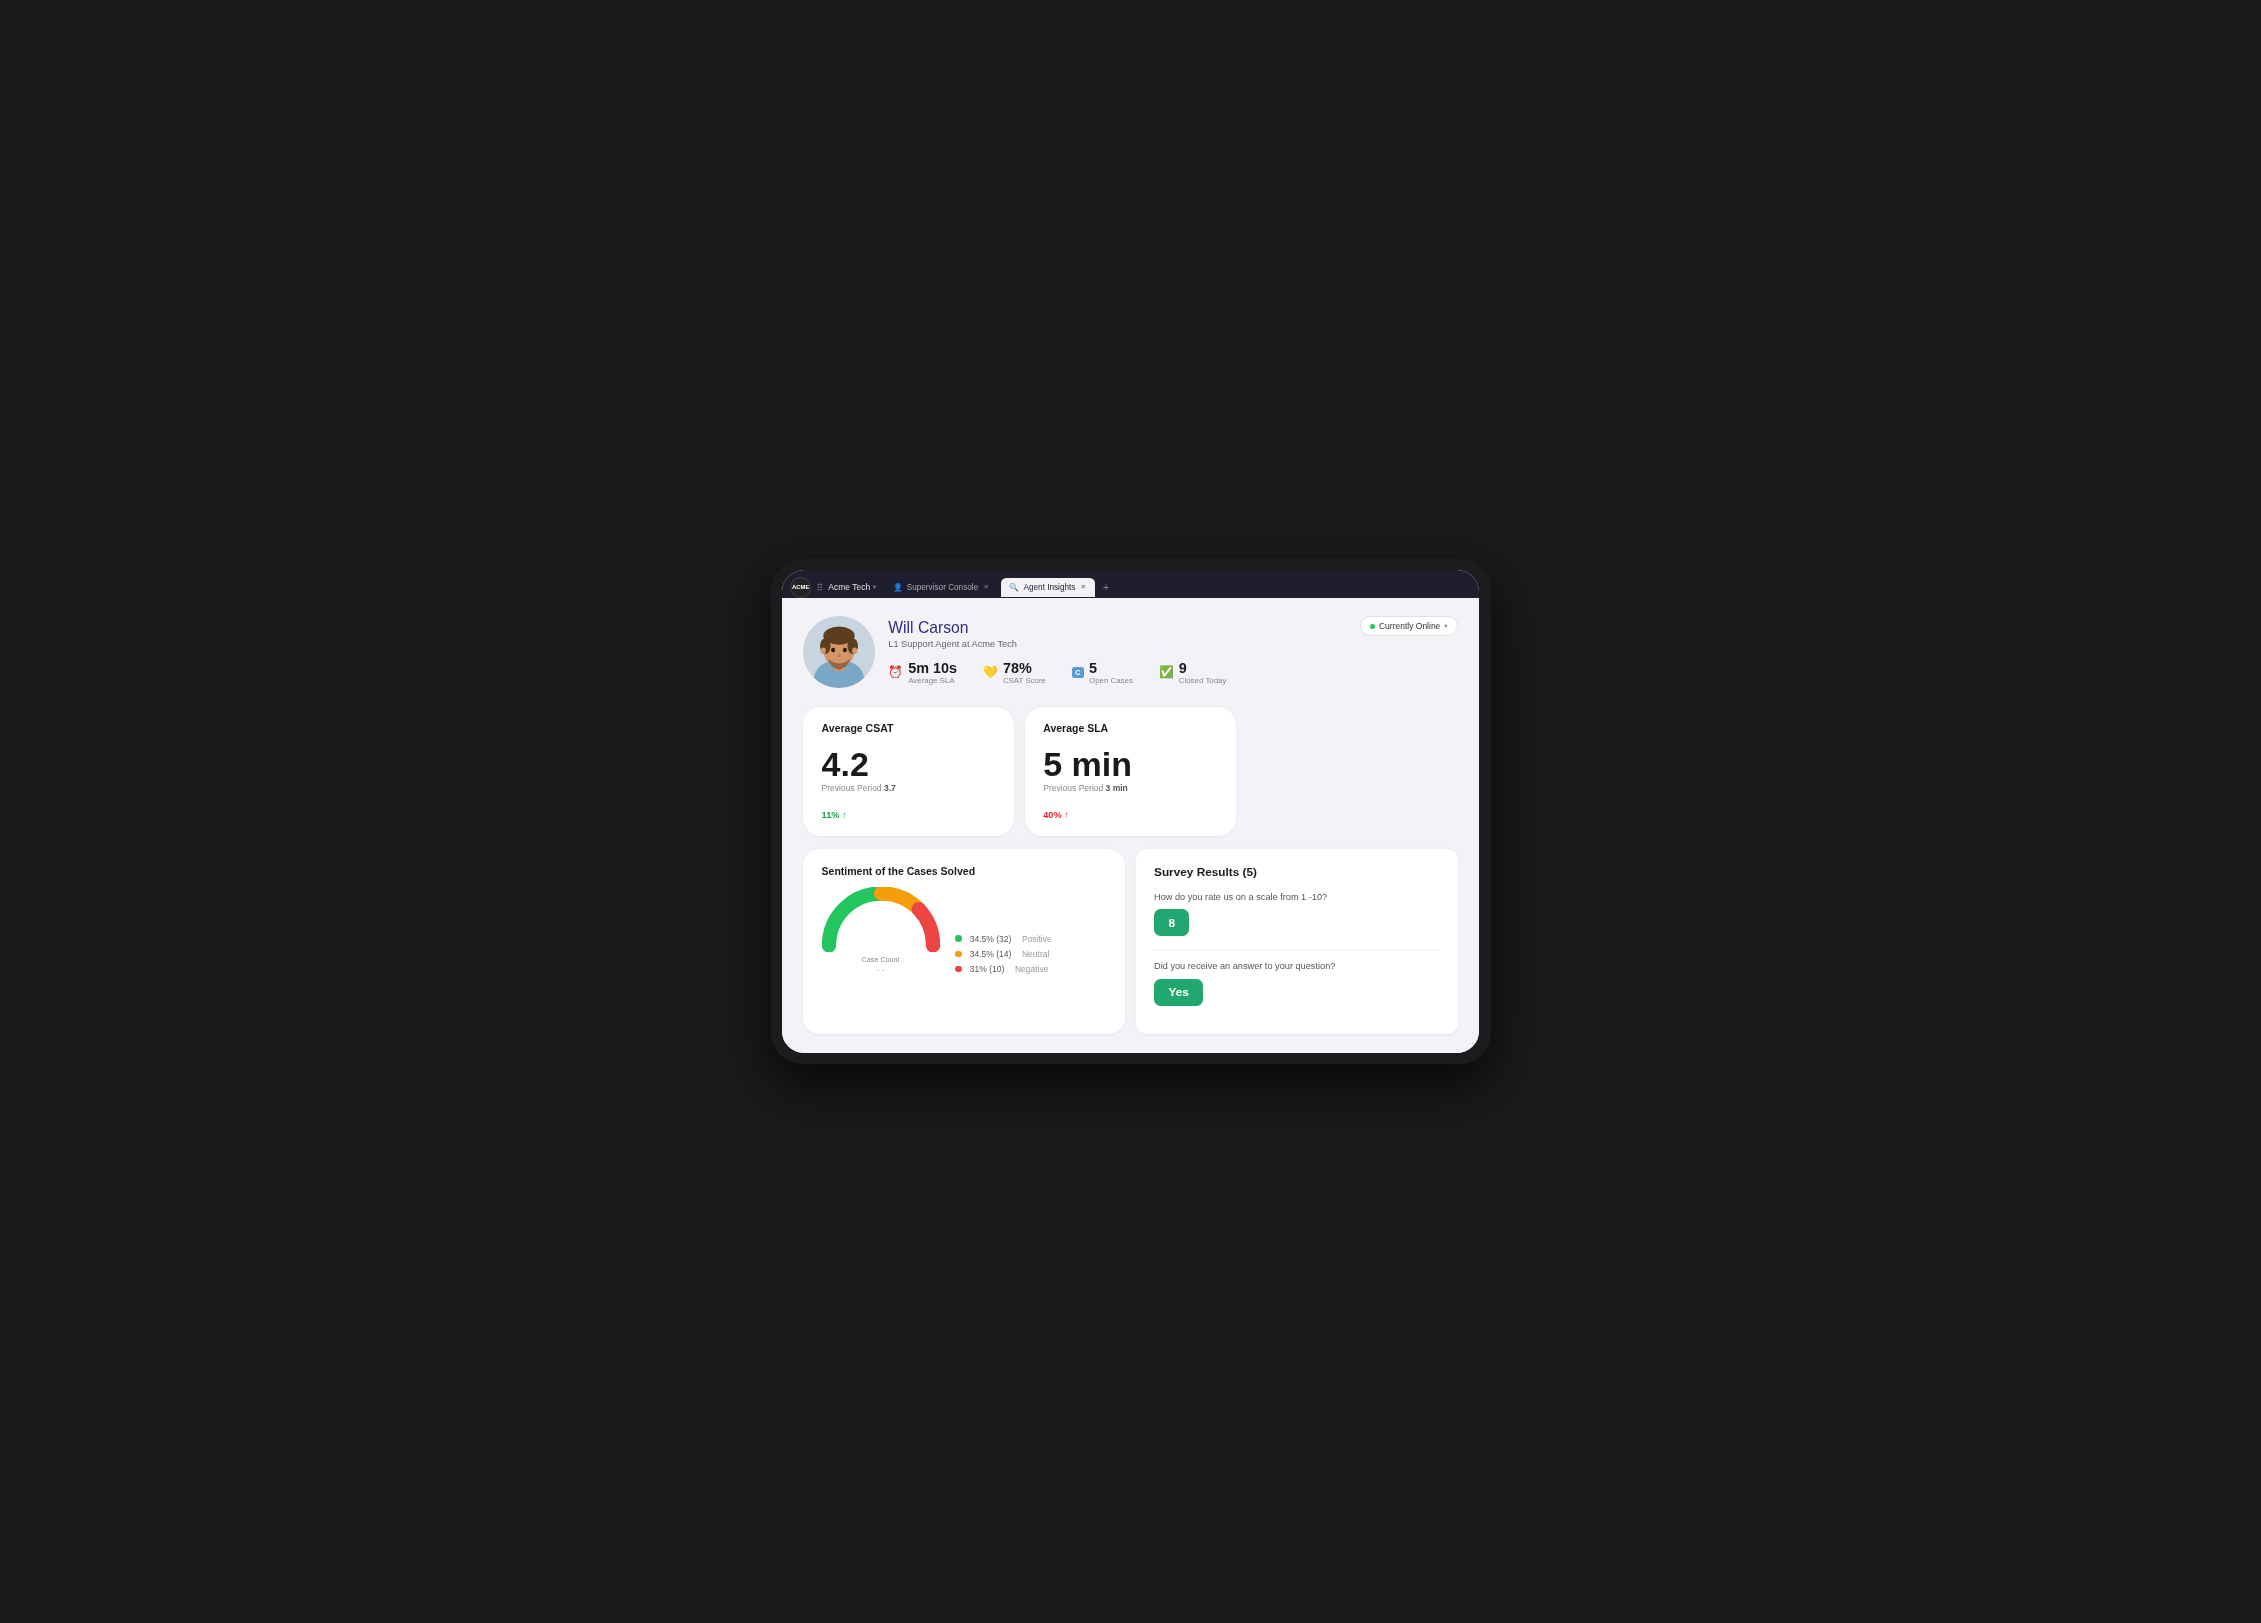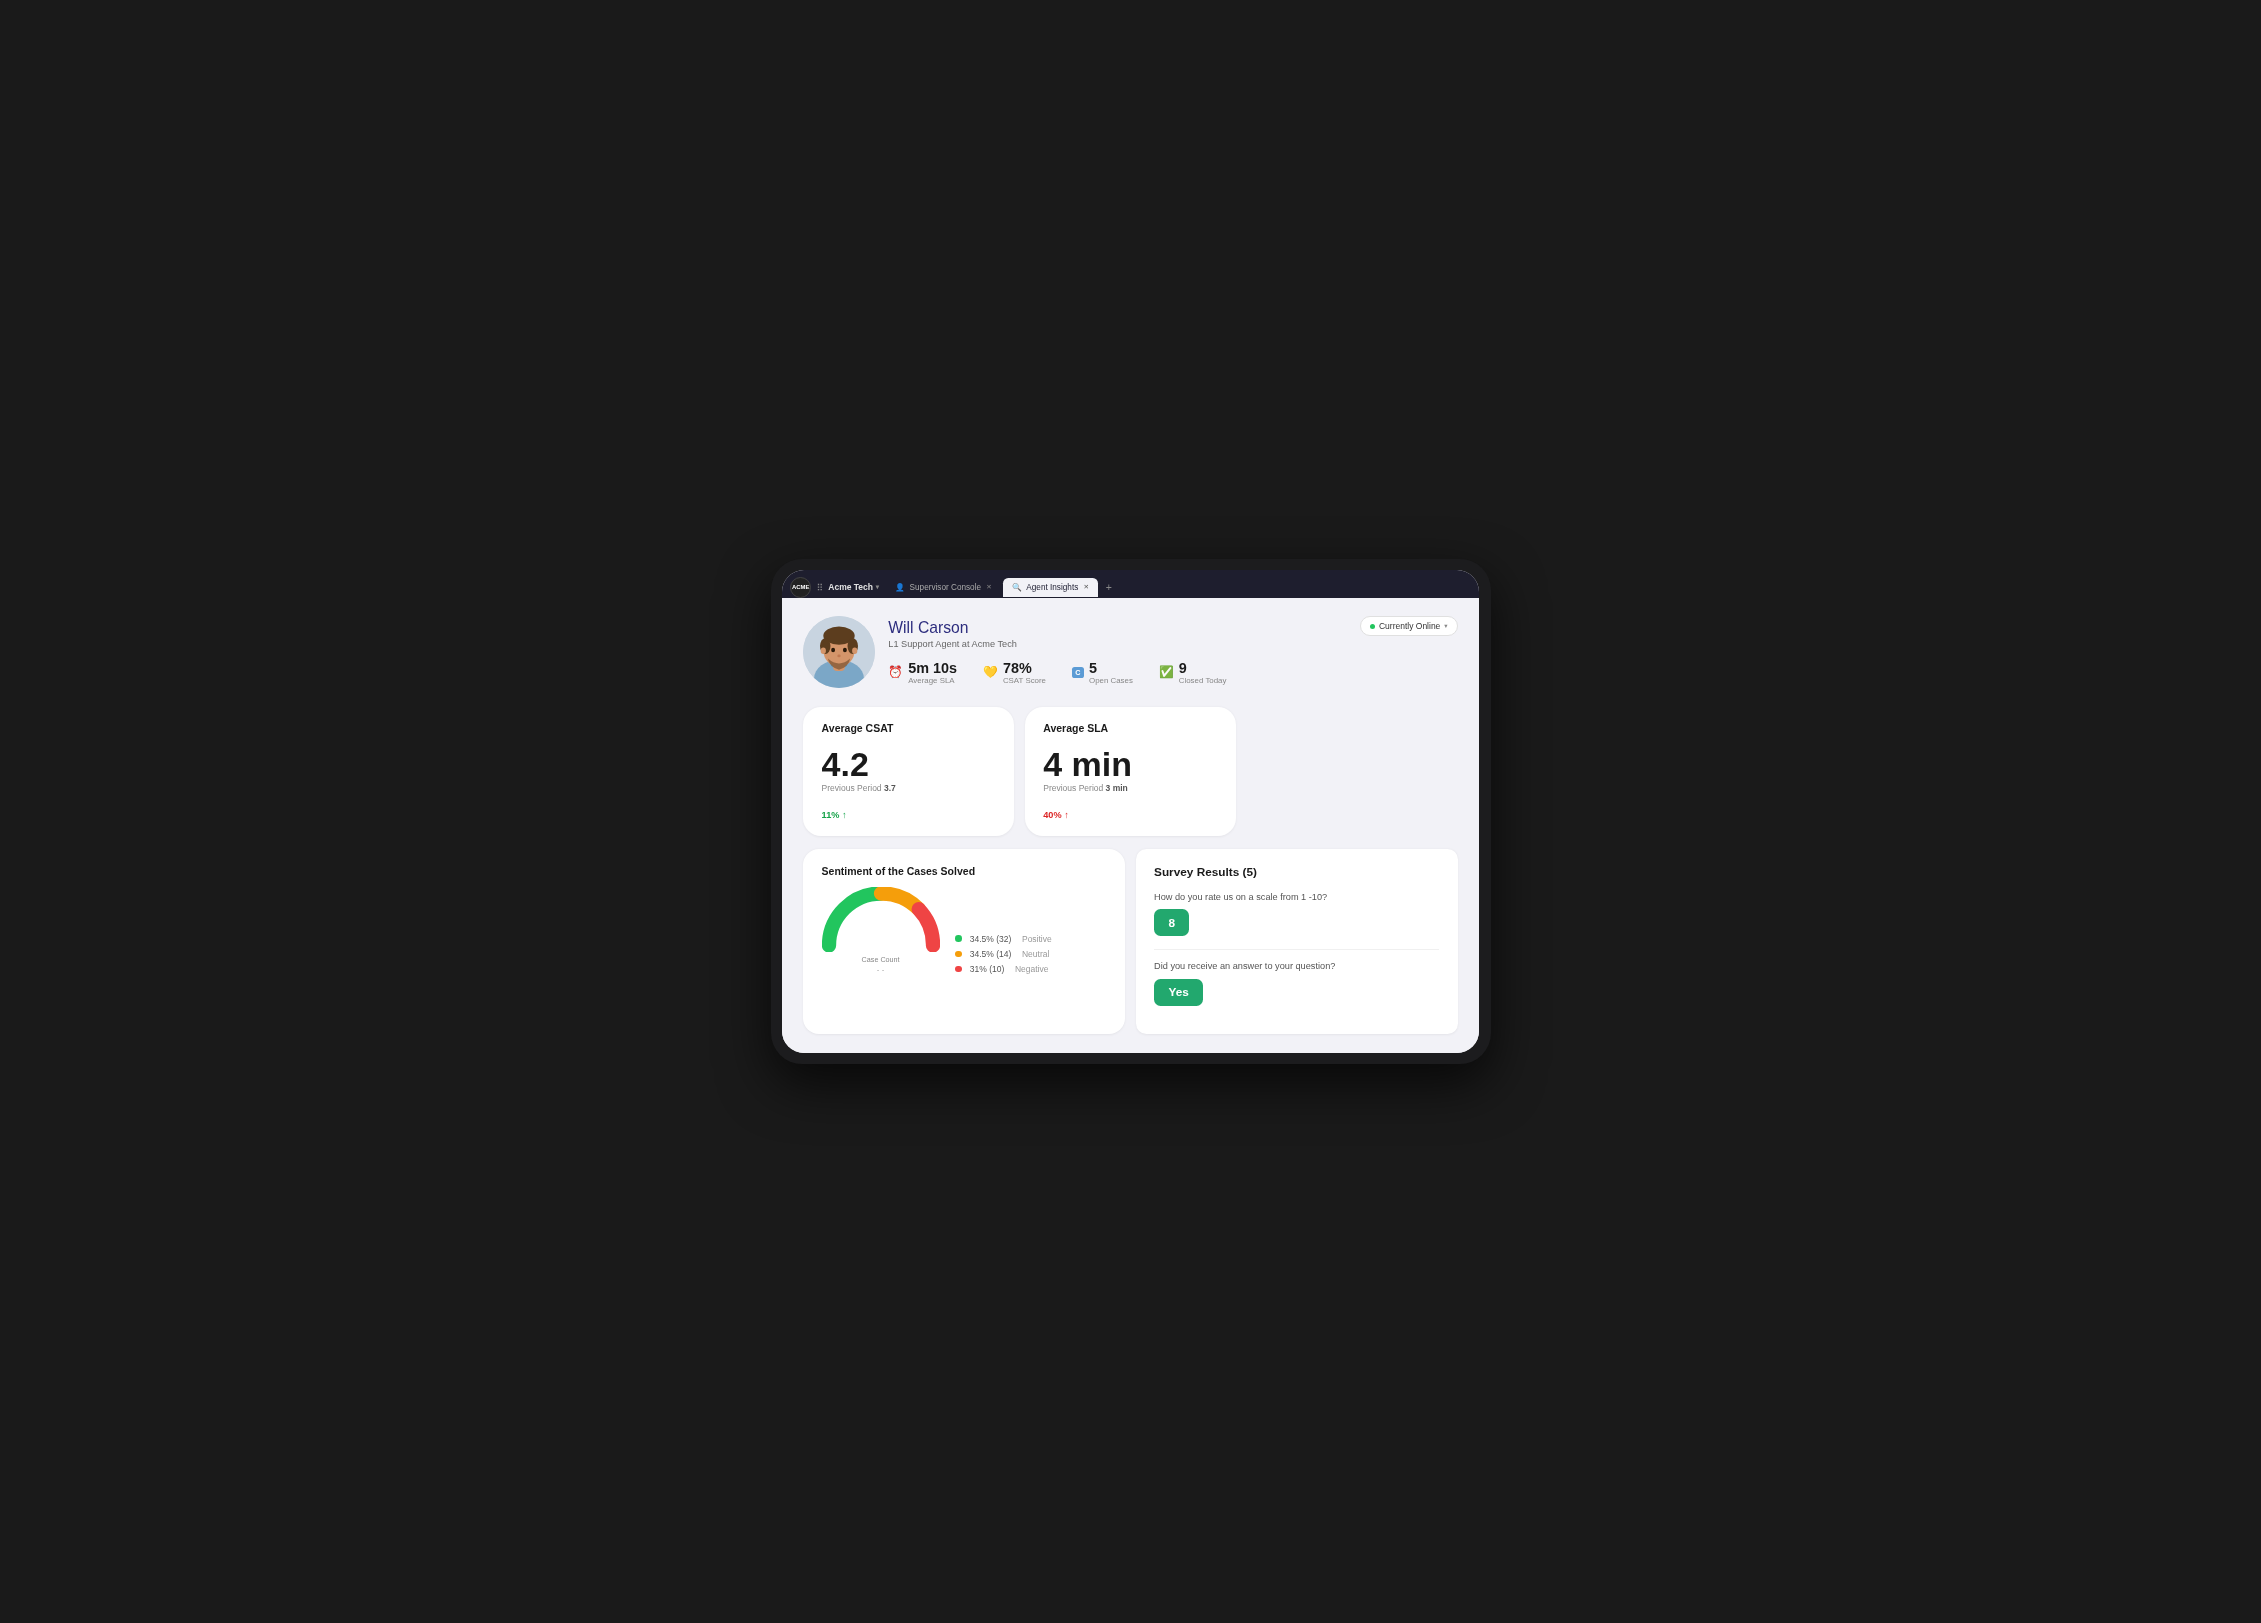--- a/index.html
+++ b/index.html
@@ -54,21 +54,21 @@
       font-weight: 700;
       border: 0.7px solid #444;
     }
     .grid-icon {
       color: #888;
       font-size: 9.2px;
     }
     .workspace-name {
       color: #e0e0e0;
       font-size: 8.5px;
-      font-weight: 700;
+      font-weight: 400;
       display: flex;
       align-items: center;
       gap: 2.6px;
     }
     .workspace-chevron {
       color: #888;
       font-size: 6.5px;
     }
     .tab {
       display: flex;
@@ -440,21 +440,21 @@
             <strong>3.7</strong>
           </div>
           <div class="metric-change positive">
             <span>11%</span>
             <span>↑</span>
           </div>
         </div>
 
         <div class="metric-card">
           <div class="metric-title">Average SLA</div>
-          <div class="metric-value">4 min</div>
+          <div class="metric-value">5 min</div>
           <div class="metric-previous">
             <span>Previous Period</span>
             <strong>3 min</strong>
           </div>
           <div class="metric-change negative">
             <span>40%</span>
             <span>↑</span>
           </div>
         </div>
 

